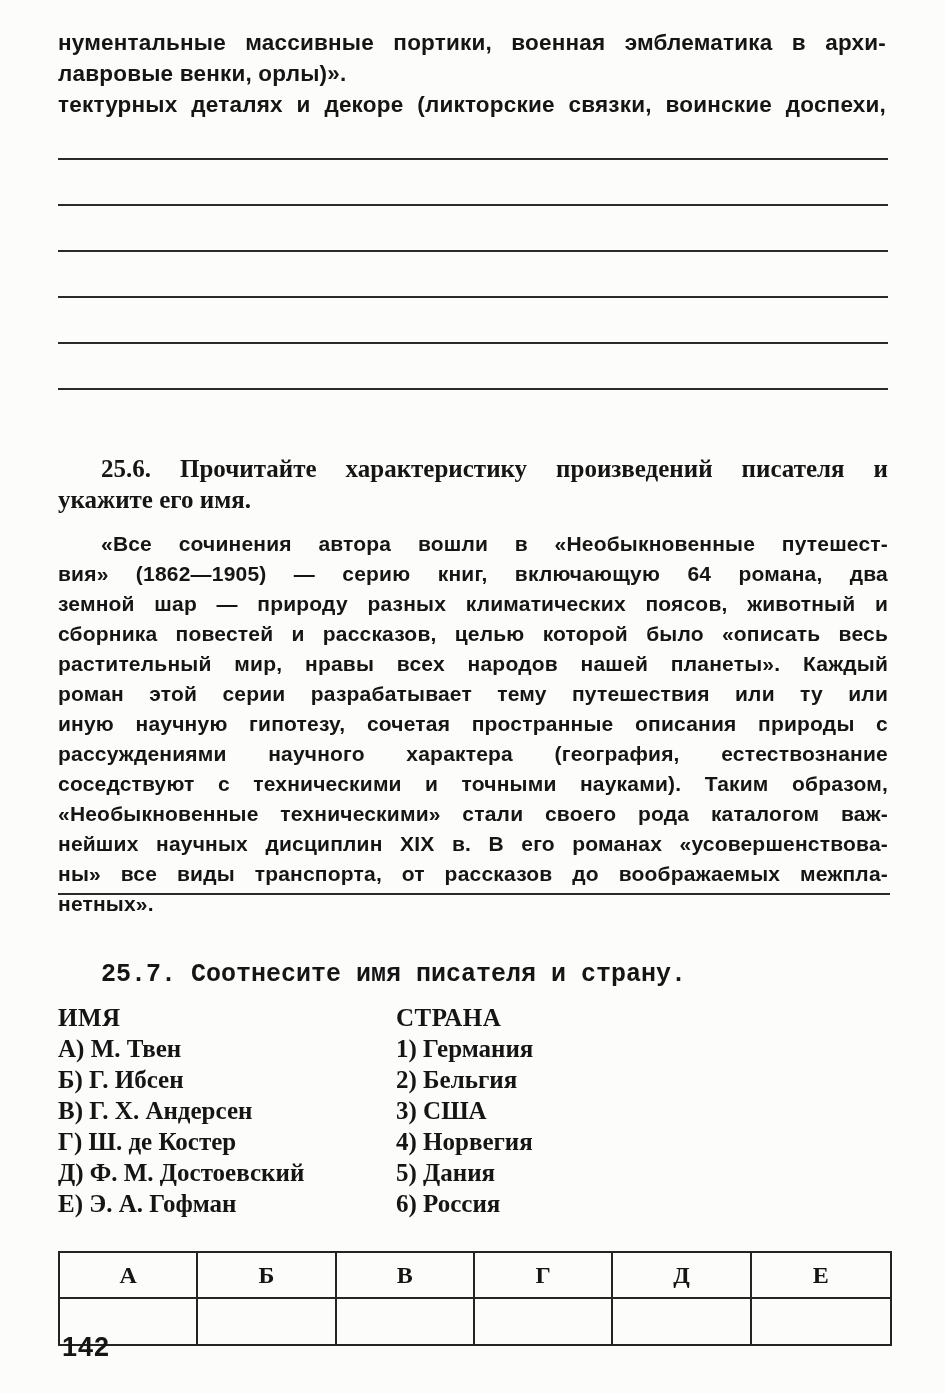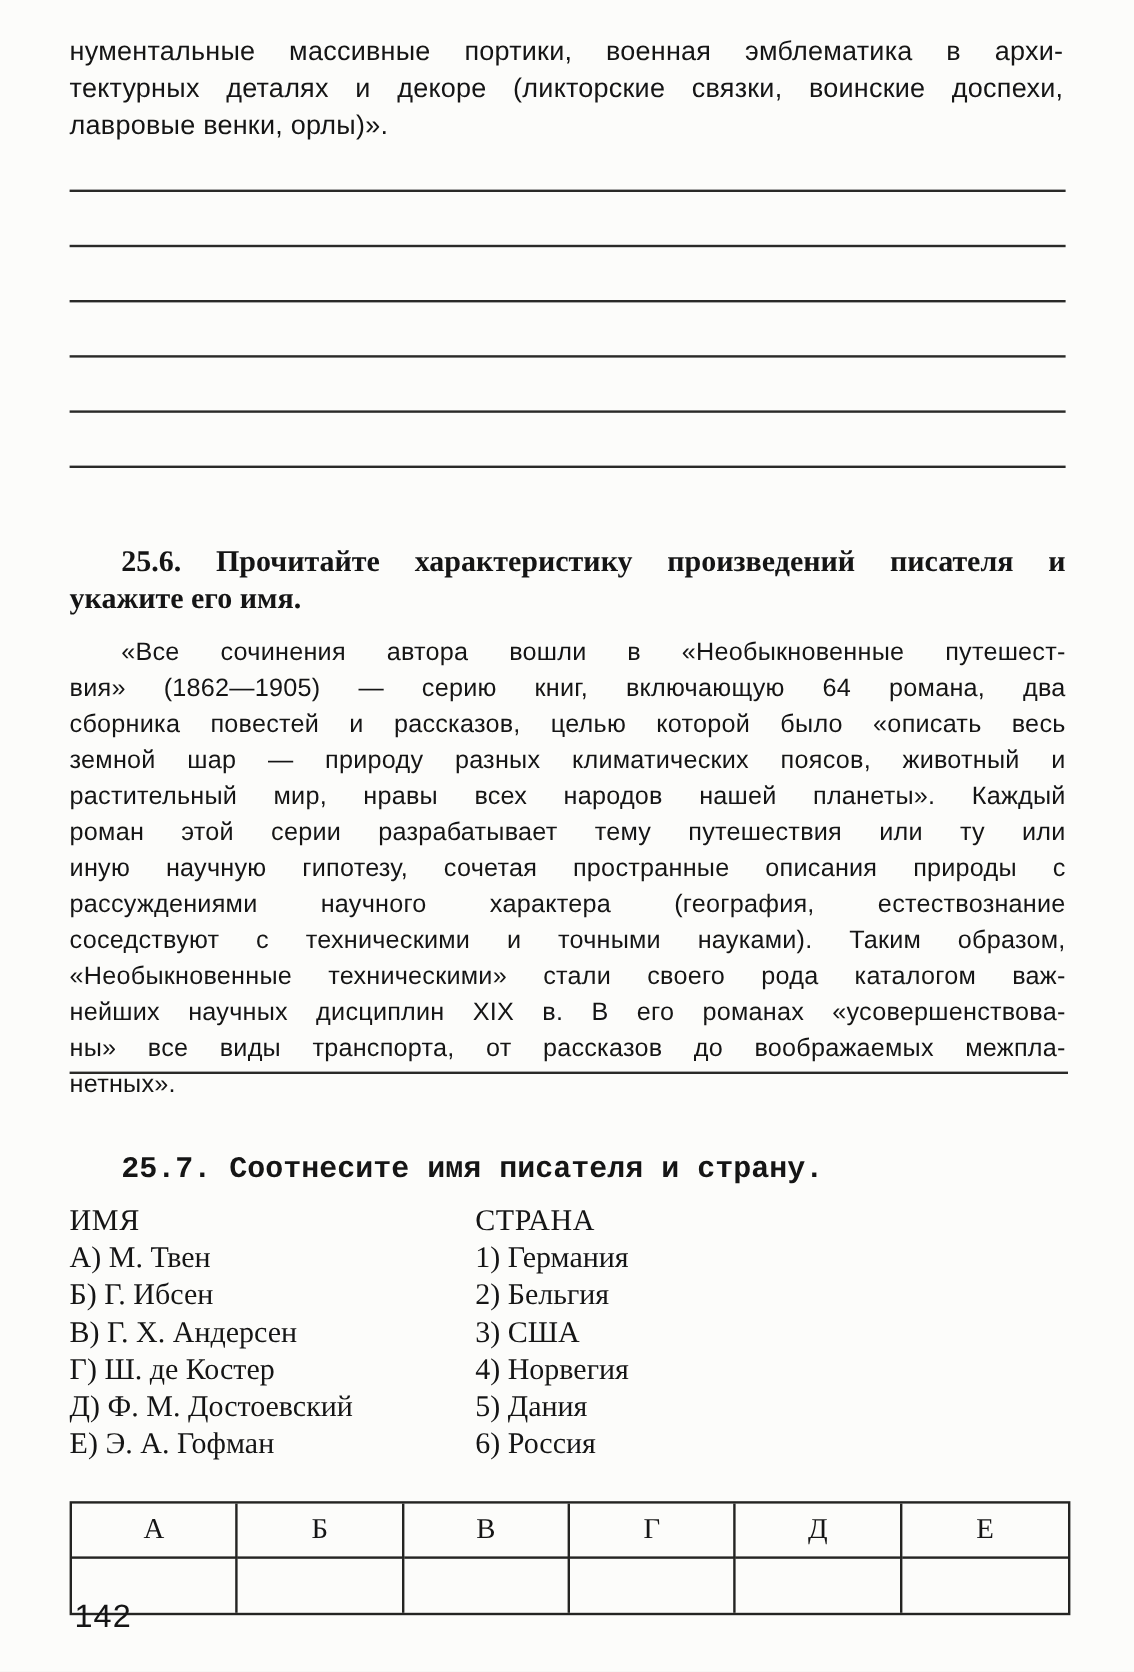--- a/index.html
+++ b/index.html
@@ -8,21 +8,21 @@
     position: relative;
     width: 945px;
     height: 1393px;
     background: #fcfcfa;
     color: #151515;
     overflow: hidden;
   }
   .sans { font-family: "Liberation Sans", sans-serif; }
   .serif { font-family: "Liberation Serif", serif; margin-top: 34px; }
 
-  .abs { position: absolute; }
+  .abs { position: absolute; font-weight: bold; }
   .line { display: block; }
   .jl { text-align: justify; text-align-last: justify; }
   .indent { text-indent: 43px; }
 
   #intro-paragraph {
     top: 27px; left: 58px; width: 828px;
     font-size: 22.5px; line-height: 31px;
     letter-spacing: 0.2px;
   }
   #blanks-top { top: 158px; left: 58px; width: 830px; }
@@ -82,43 +82,43 @@
     font-size: 27px; letter-spacing: 1px;
   }
 </style>
 </head>
 <body>
 
 <div class="page">
 
   <div id="intro-paragraph" class="abs sans">
     <span class="line jl">нументальные массивные портики, военная эмблематика в архи-</span>
+    <span class="line">лавровые венки, орлы)».</span>
     <span class="line jl">тектурных деталях и декоре (ликторские связки, воинские доспехи,</span>
-    <span class="line">лавровые венки, орлы)».</span>
   </div>
 
   <div id="blanks-top" class="abs">
     <div class="rule"></div>
     <div class="rule"></div>
     <div class="rule"></div>
     <div class="rule"></div>
     <div class="rule"></div>
     <div class="rule"></div>
   </div>
 
   <div id="heading-25-6" class="abs serif">
     <span class="line jl indent">25.6. Прочитайте характеристику произведений писателя и</span>
     <span class="line">укажите его имя.</span>
   </div>
 
   <div id="quote-paragraph" class="abs sans">
     <span class="line jl indent">«Все сочинения автора вошли в «Необыкновенные путешест-</span>
     <span class="line jl">вия» (1862—1905) — серию книг, включающую 64 романа, два</span>
+    <span class="line jl">земной шар — природу разных климатических поясов, животный и</span>
     <span class="line jl">сборника повестей и рассказов, целью которой было «описать весь</span>
-    <span class="line jl">земной шар — природу разных климатических поясов, животный и</span>
     <span class="line jl">растительный мир, нравы всех народов нашей планеты». Каждый</span>
     <span class="line jl">роман этой серии разрабатывает тему путешествия или ту или</span>
     <span class="line jl">иную научную гипотезу, сочетая пространные описания природы с</span>
     <span class="line jl">рассуждениями научного характера (география, естествознание</span>
     <span class="line jl">соседствуют с техническими и точными науками). Таким образом,</span>
     <span class="line jl">«Необыкновенные техническими» стали своего рода каталогом важ-</span>
     <span class="line jl">нейших научных дисциплин XIX в. В его романах «усовершенствова-</span>
     <span class="line jl">ны» все виды транспорта, от рассказов до воображаемых межпла-</span>
     <span class="line">нетных».</span>
   </div>

